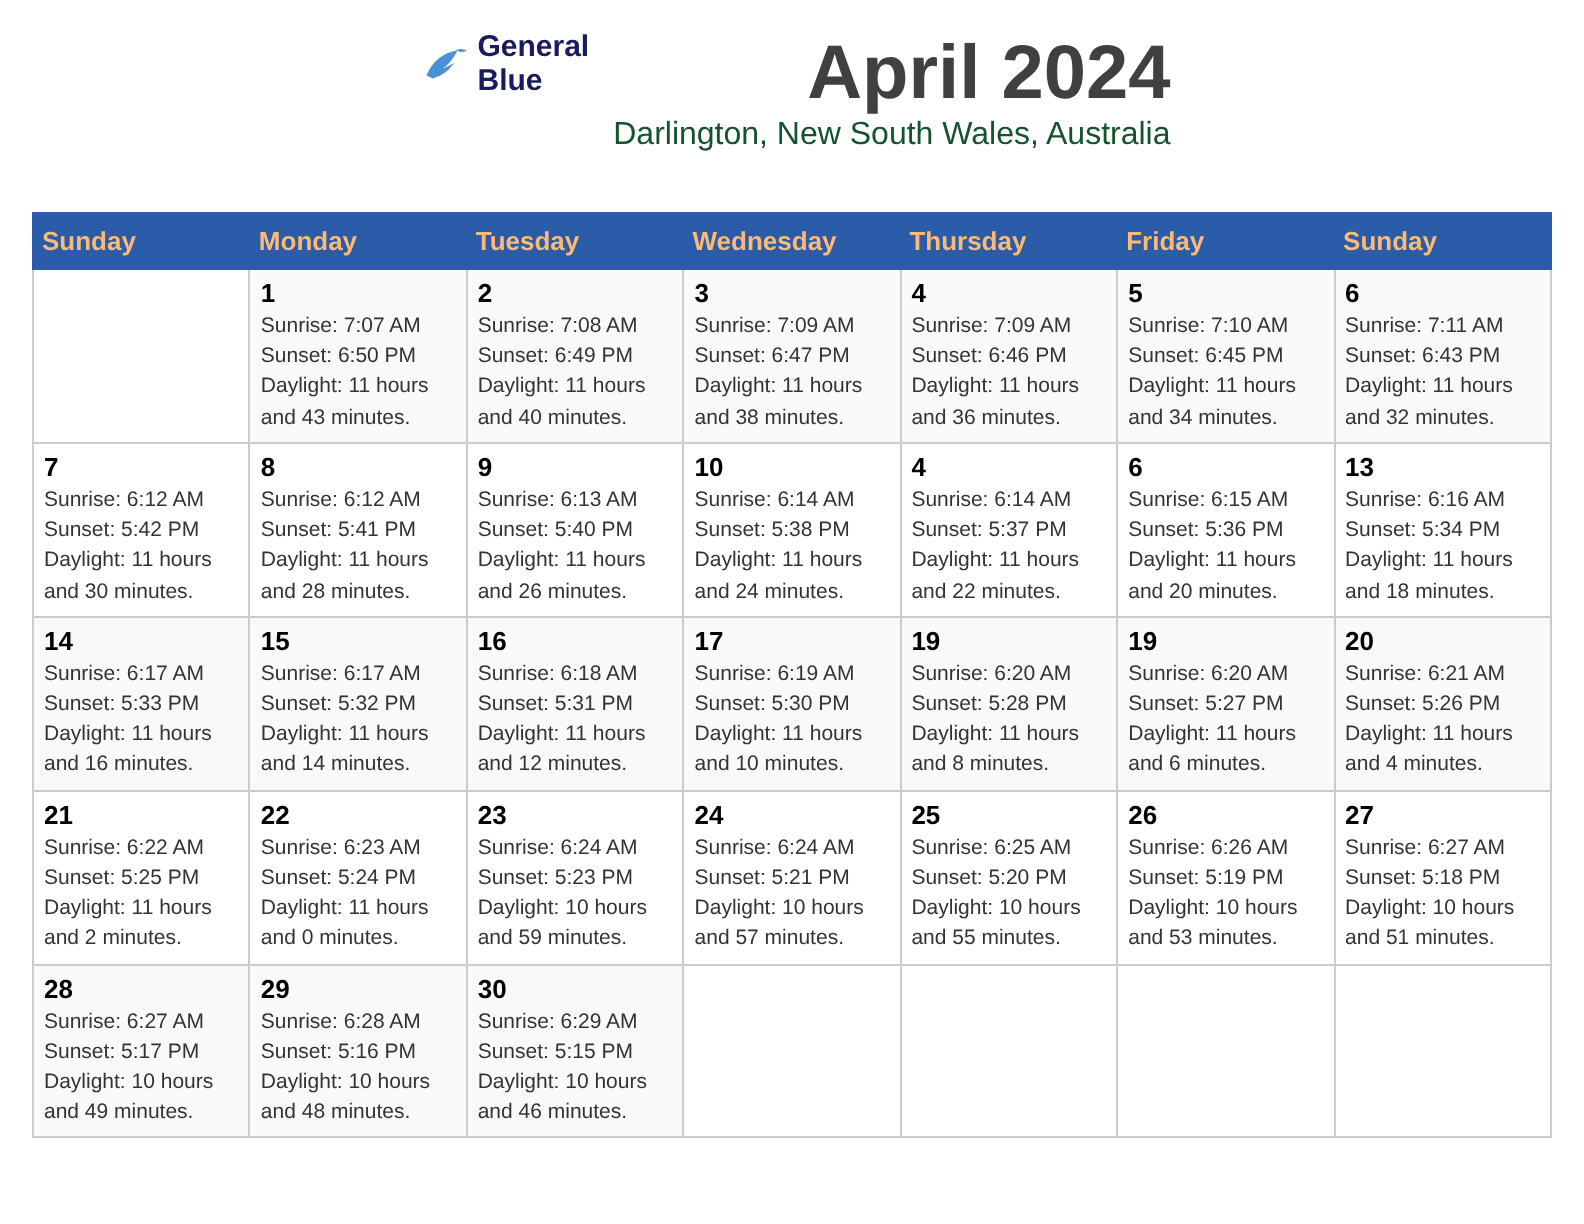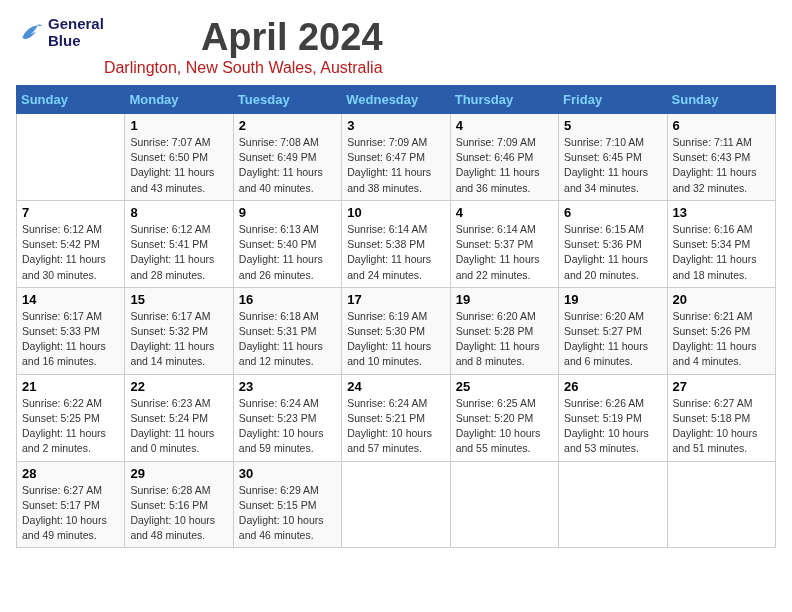--- a/index.html
+++ b/index.html
@@ -5,23 +5,24 @@
     * { margin: 0; padding: 0; box-sizing: border-box; }
     body {
       font-family: Arial, sans-serif;
       background: #fff;
       width: 792px;
       min-height: 612px;
       padding: 16px;
     }
     .header {
       display: flex;
-      justify-content: flex-start;
+      justify-content: center;
       align-items: flex-start;
-      margin-bottom: 8px;
+      margin-bottom: 29px;
+      gap: 12px;
     }
     .logo {
       display: flex;
       align-items: center;
       gap: 4px;
     }
     .logo-text {
       font-size: 18px;
       font-weight: bold;
       color: #1a1a5e;
@@ -37,30 +38,30 @@
     .title-block {
       text-align: right;
     }
     .month-title {
       font-size: 38px;
       font-weight: bold;
       color: #404040;
     }
     .subtitle {
       font-size: 16px;
-      color: #b91c1c;
+      color: #14532d;
     }
     table {
       width: 100%;
       border-collapse: collapse;
       font-size: 11px;
     }
     thead tr th {
       background-color: #2a5caa;
-      color: #7dd3fc;
+      color: #fdba74;
       padding: 6px 4px;
       text-align: left;
       font-size: 13px;
       font-weight: bold;
       border: 1px solid #2a5caa;
     }
     tbody tr td {
       border: 1px solid #ccc;
       padding: 4px 5px;
       vertical-align: top;

